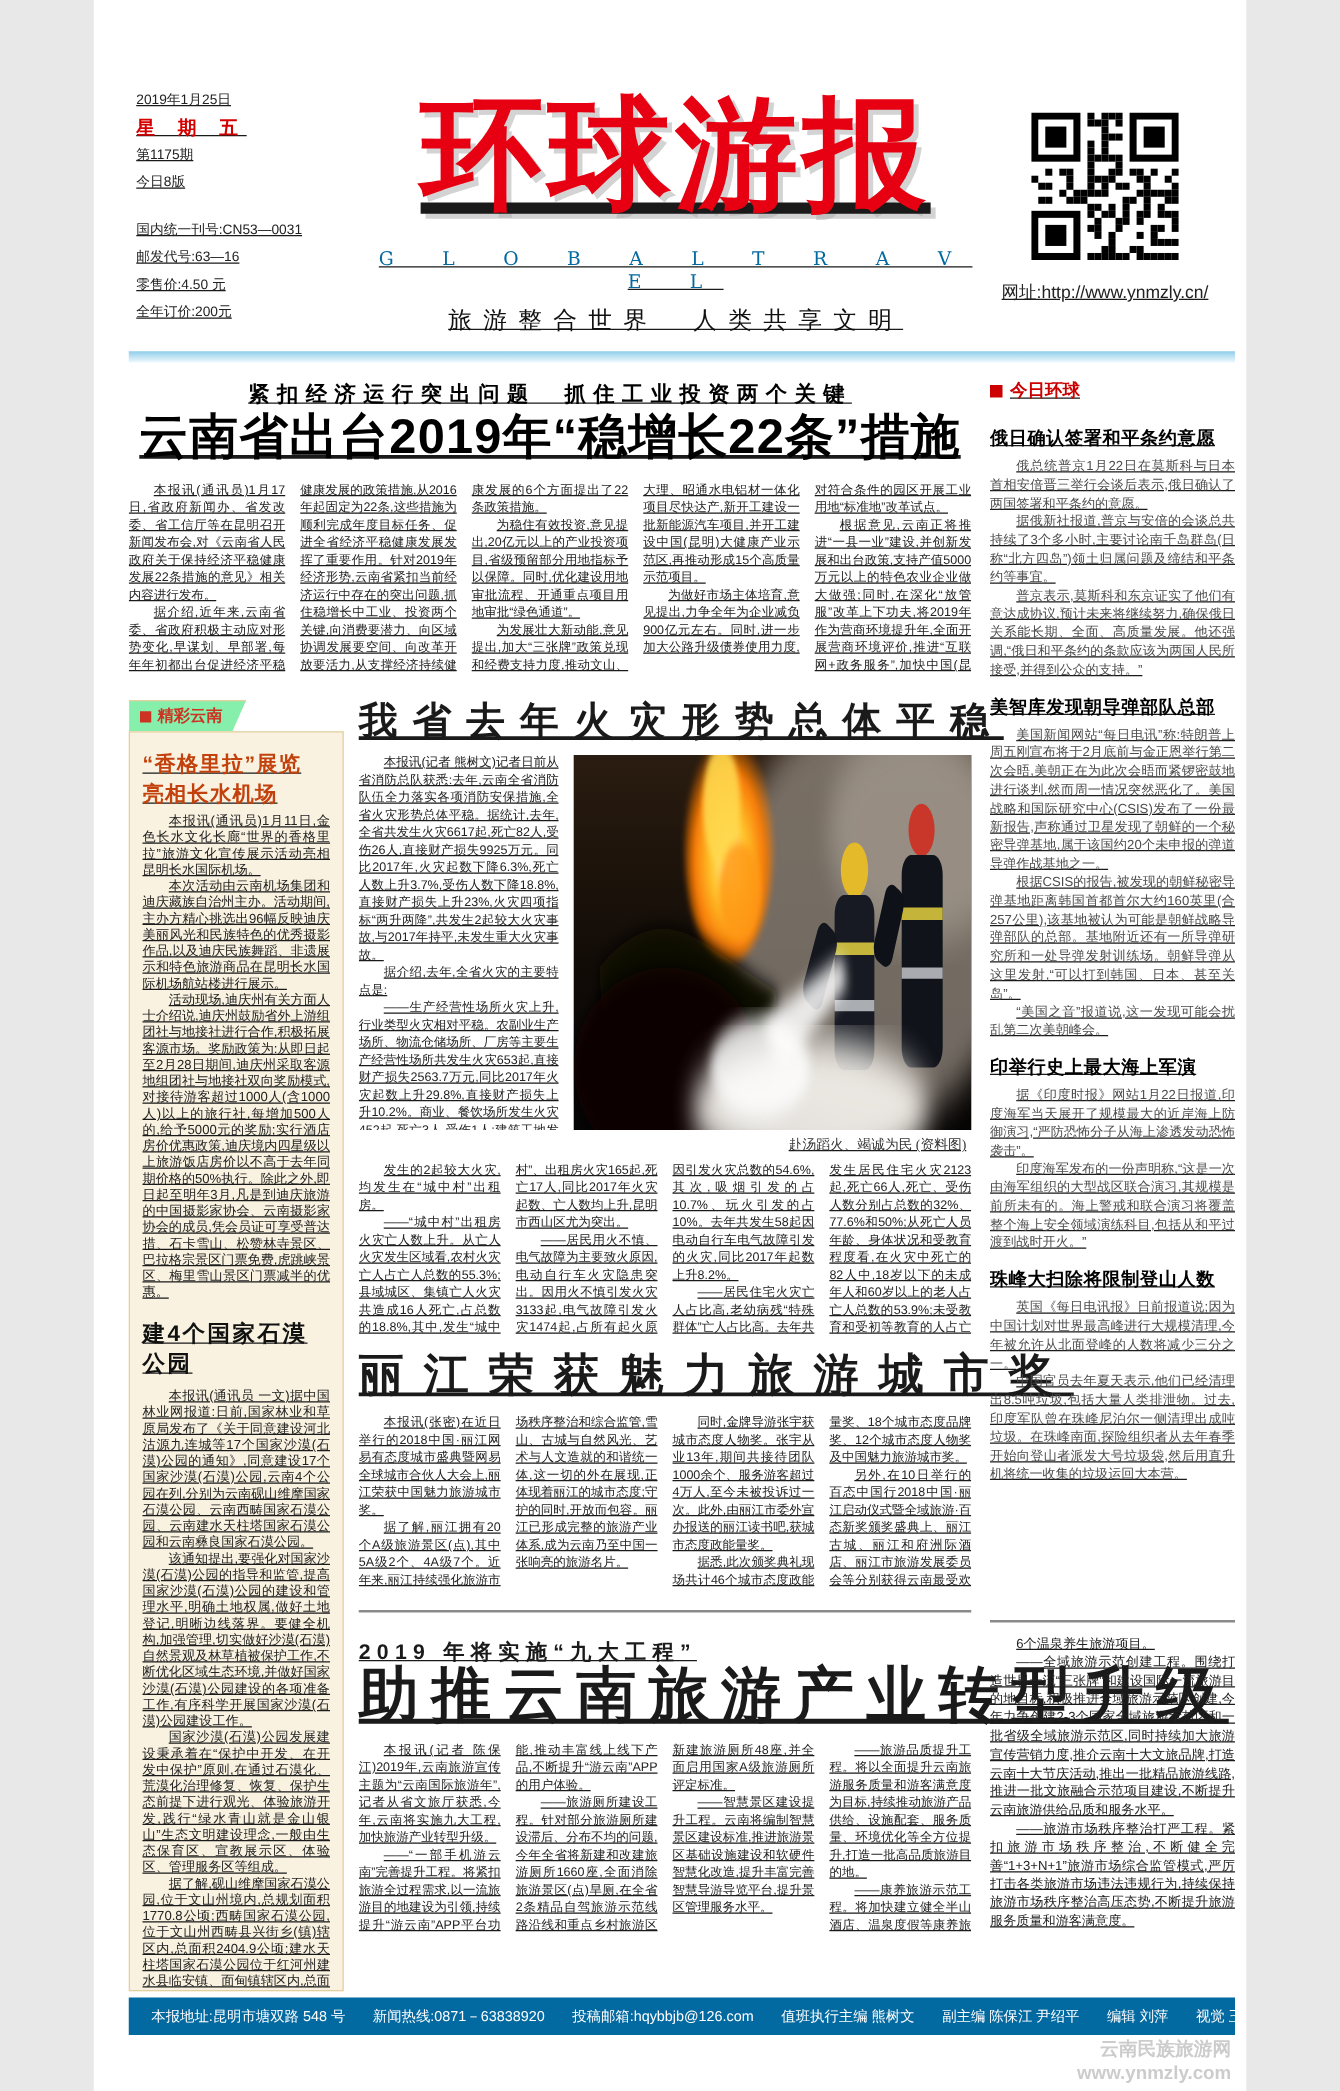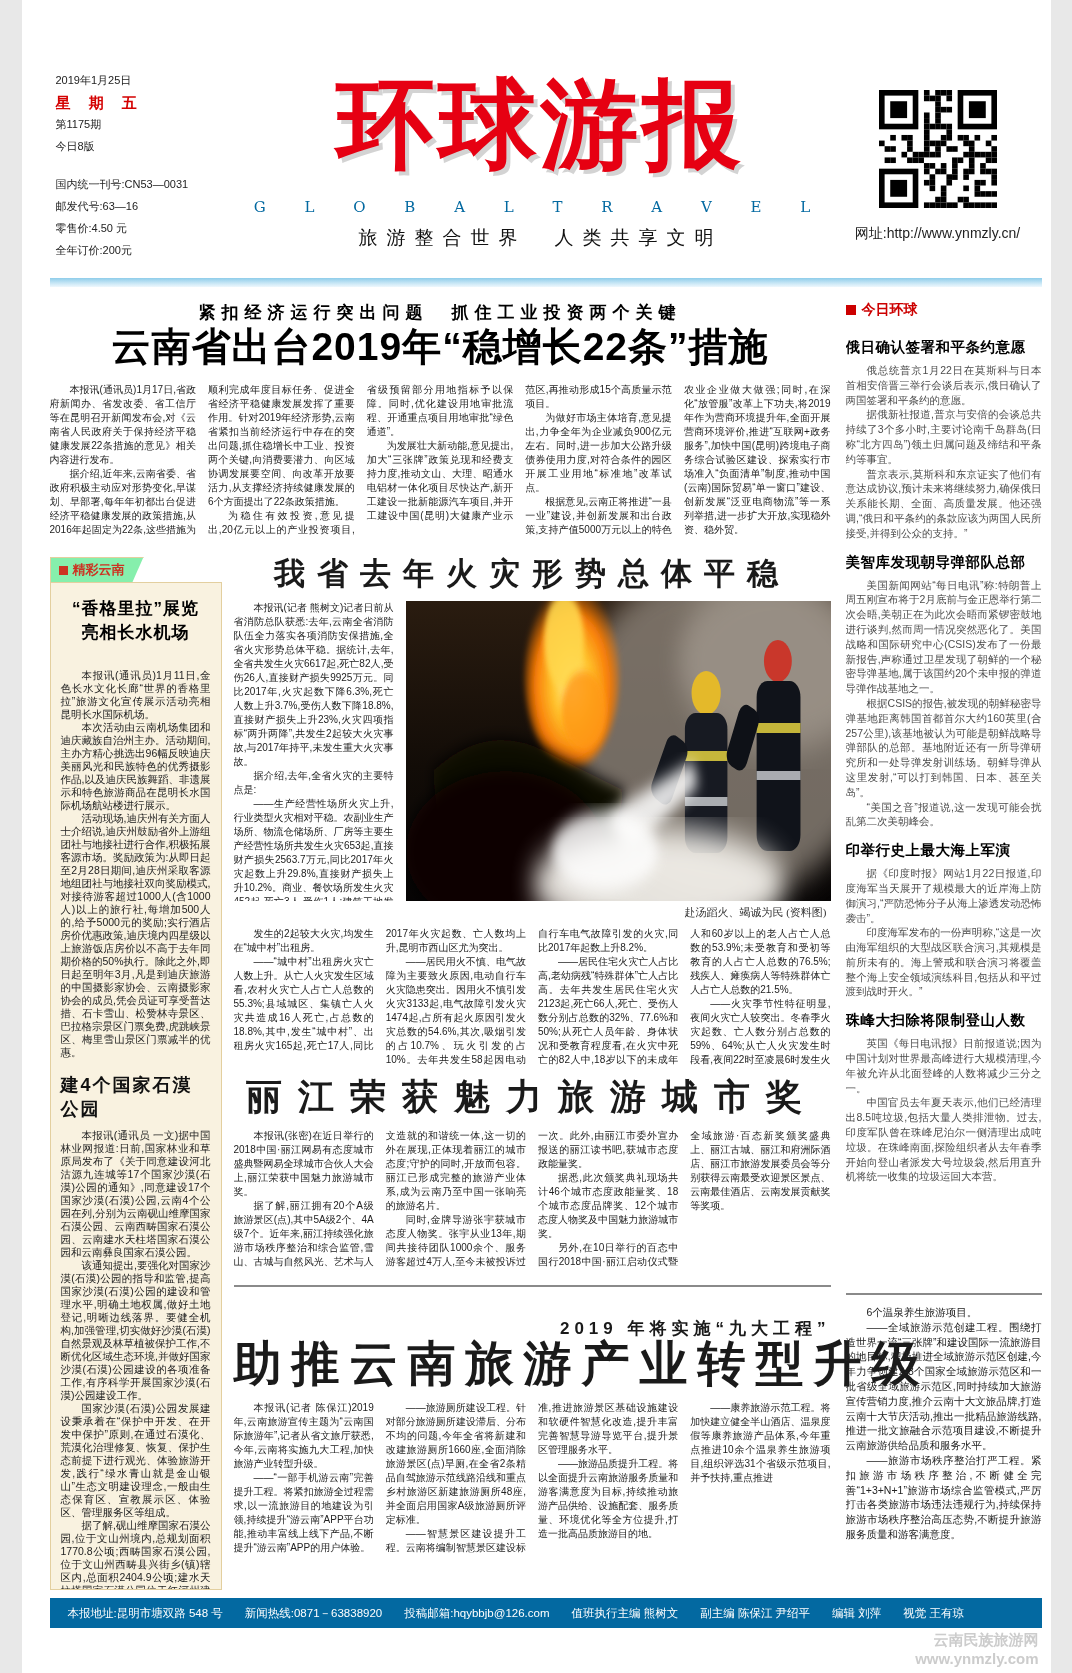--- a/index.html
+++ b/index.html
@@ -1,17 +1,17 @@
 <!DOCTYPE html>
 <html><head>
 <meta charset="utf-8">
 <style>
   html,body{margin:0;padding:0;background:#e8e8e8;}
-  .page{width:1029px;height:1673px;background:#ffffff;position:relative;margin:0 auto;
-        font-family:"Liberation Sans",sans-serif;color:#1a1a1a;overflow:hidden;}
+  .page{width:922px;height:1673px;background:#ffffff;position:relative;margin:0 auto;
+        font-family:"Liberation Sans",sans-serif;color:#1a1a1a;overflow:hidden;text-decoration:underline;}
   .inner{padding:0 9px 0 28px;}
 
   
   .masthead-row{display:flex;align-items:flex-start;padding-top:74px;}
   .head-left{width:192px;flex:none;font-size:11px;line-height:13px;color:#222;padding-left:6px;}
   .head-left .ln{margin-bottom:9px;white-space:nowrap;}
   .weekday{color:#d40000;font-weight:bold;font-size:15px;letter-spacing:7px;margin:4px 0 9px;}
   .head-gap{height:16px;}
   .mast-center{flex:1;text-align:center;padding-top:0;}
   .mast-title{font-family:"DejaVu Serif",serif;font-weight:900;font-size:98px;line-height:100px;
@@ -39,22 +39,22 @@
   .mid-row{display:flex;gap:12px;margin-top:12px;}
 
   
   .sidebar{width:172px;flex:none;}
   .sb-tab{display:inline-block;background:#86efac;border:1px solid #e3cf9f;border-bottom:none;
           padding:3px 18px 3px 8px;font-size:13px;font-weight:bold;color:#c32;
           clip-path:polygon(0 0,100% 0,calc(100% - 11px) 100%,0 100%);}
   .sb-sq{display:inline-block;width:9px;height:9px;background:#c32;margin-right:5px;vertical-align:-1px;}
   .sb-box{background:#f9f2e0;border:1px solid #e3cf9f;height:1008px;overflow:hidden;
           padding:10px 10px 8px;box-sizing:border-box;}
-  .sb-title1{color:#000000;font-weight:800;font-size:17px;line-height:24px;text-align:center;
-             letter-spacing:1px;margin:4px 0 24px;}
+  .sb-title1{color:#c2410c;font-weight:800;font-size:17px;line-height:24px;text-align:left;
+             letter-spacing:1px;margin:4px 0 3px;}
   .sb-title2{color:#111;font-weight:800;font-size:18px;text-align:left;letter-spacing:2px;margin:14px 0 8px;}
   .sb-body p{margin:0;text-indent:2em;text-align:justify;}
   .sb-body{font-size:10.5px;line-height:13px;color:#222;}
 
   
   .mid-main{flex:1;min-width:0;}
   .fire-headline{text-align:center;font-size:31px;font-weight:900;letter-spacing:12px;line-height:34px;white-space:nowrap;}
   .fire-top{display:flex;gap:12px;margin-top:10px;height:300px;}
   .fire-leftcol{width:160px;flex:none;font-size:10px;line-height:14px;color:#222;overflow:hidden;}
   .fire-photo{flex:1;min-width:0;background:#111;}
@@ -66,21 +66,21 @@
 
   
   .lj-headline{margin-top:16px;text-align:center;font-size:36px;font-weight:900;letter-spacing:16px;
                line-height:44px;white-space:nowrap;}
   .lj-body{margin-top:10px;height:144px;column-count:4;column-gap:12px;column-fill:auto;
            overflow:hidden;font-size:10px;line-height:14px;color:#222;}
 
   .section-rule{border:none;border-top:2px solid #8a8a8a;margin:12px 0 0;}
 
   
-  .up-kicker{margin-top:30px;text-align:right;font-size:17px;font-weight:bold;letter-spacing:5px;height:22px;}
+  .up-kicker{margin-top:20px;text-align:left;font-size:17px;font-weight:bold;letter-spacing:5px;height:22px;}
   .up-headline{margin-top:4px;text-align:center;font-size:48px;font-weight:900;letter-spacing:10px;
                line-height:50px;white-space:nowrap;}
   .up-body{margin-top:12px;height:160px;column-count:4;column-gap:12px;column-fill:auto;
            overflow:hidden;font-size:10px;line-height:14px;color:#222;}
 
   
   .world-col{width:196px;flex:none;}
   .world-label{font-size:14px;font-weight:bold;color:#c00;height:18px;margin-bottom:6px;}
   .w-sq{display:inline-block;width:10px;height:10px;background:#c00;margin-right:6px;vertical-align:-1px;}
   .world-wrap{height:960px;overflow:hidden;}

